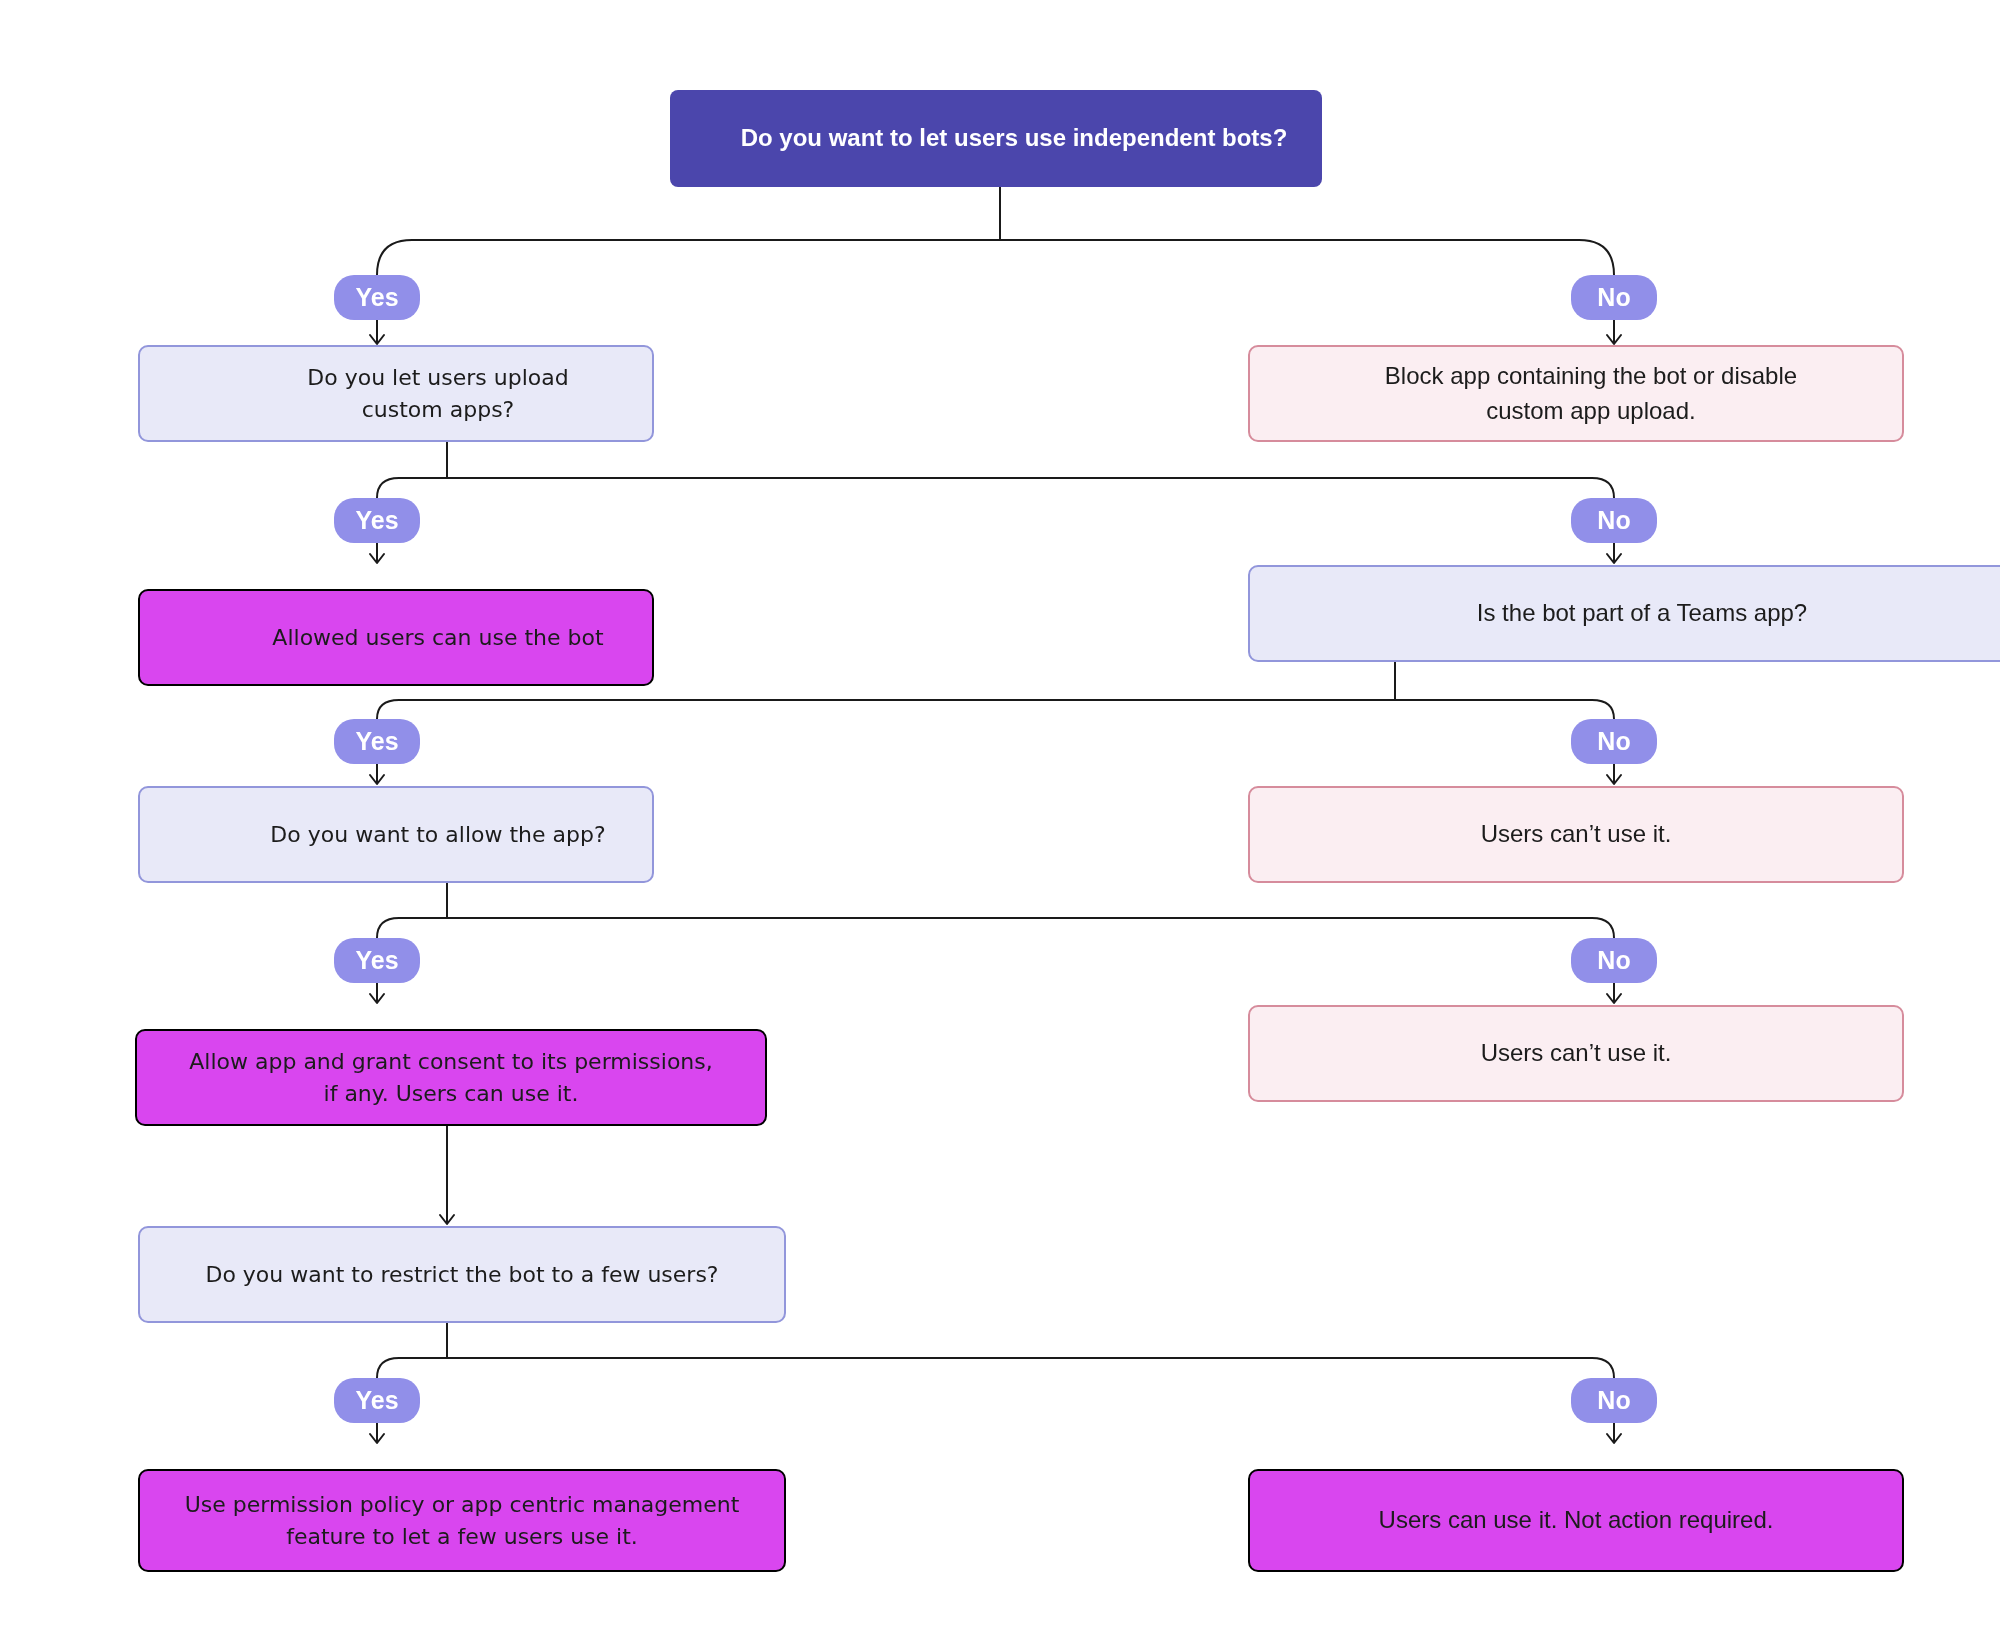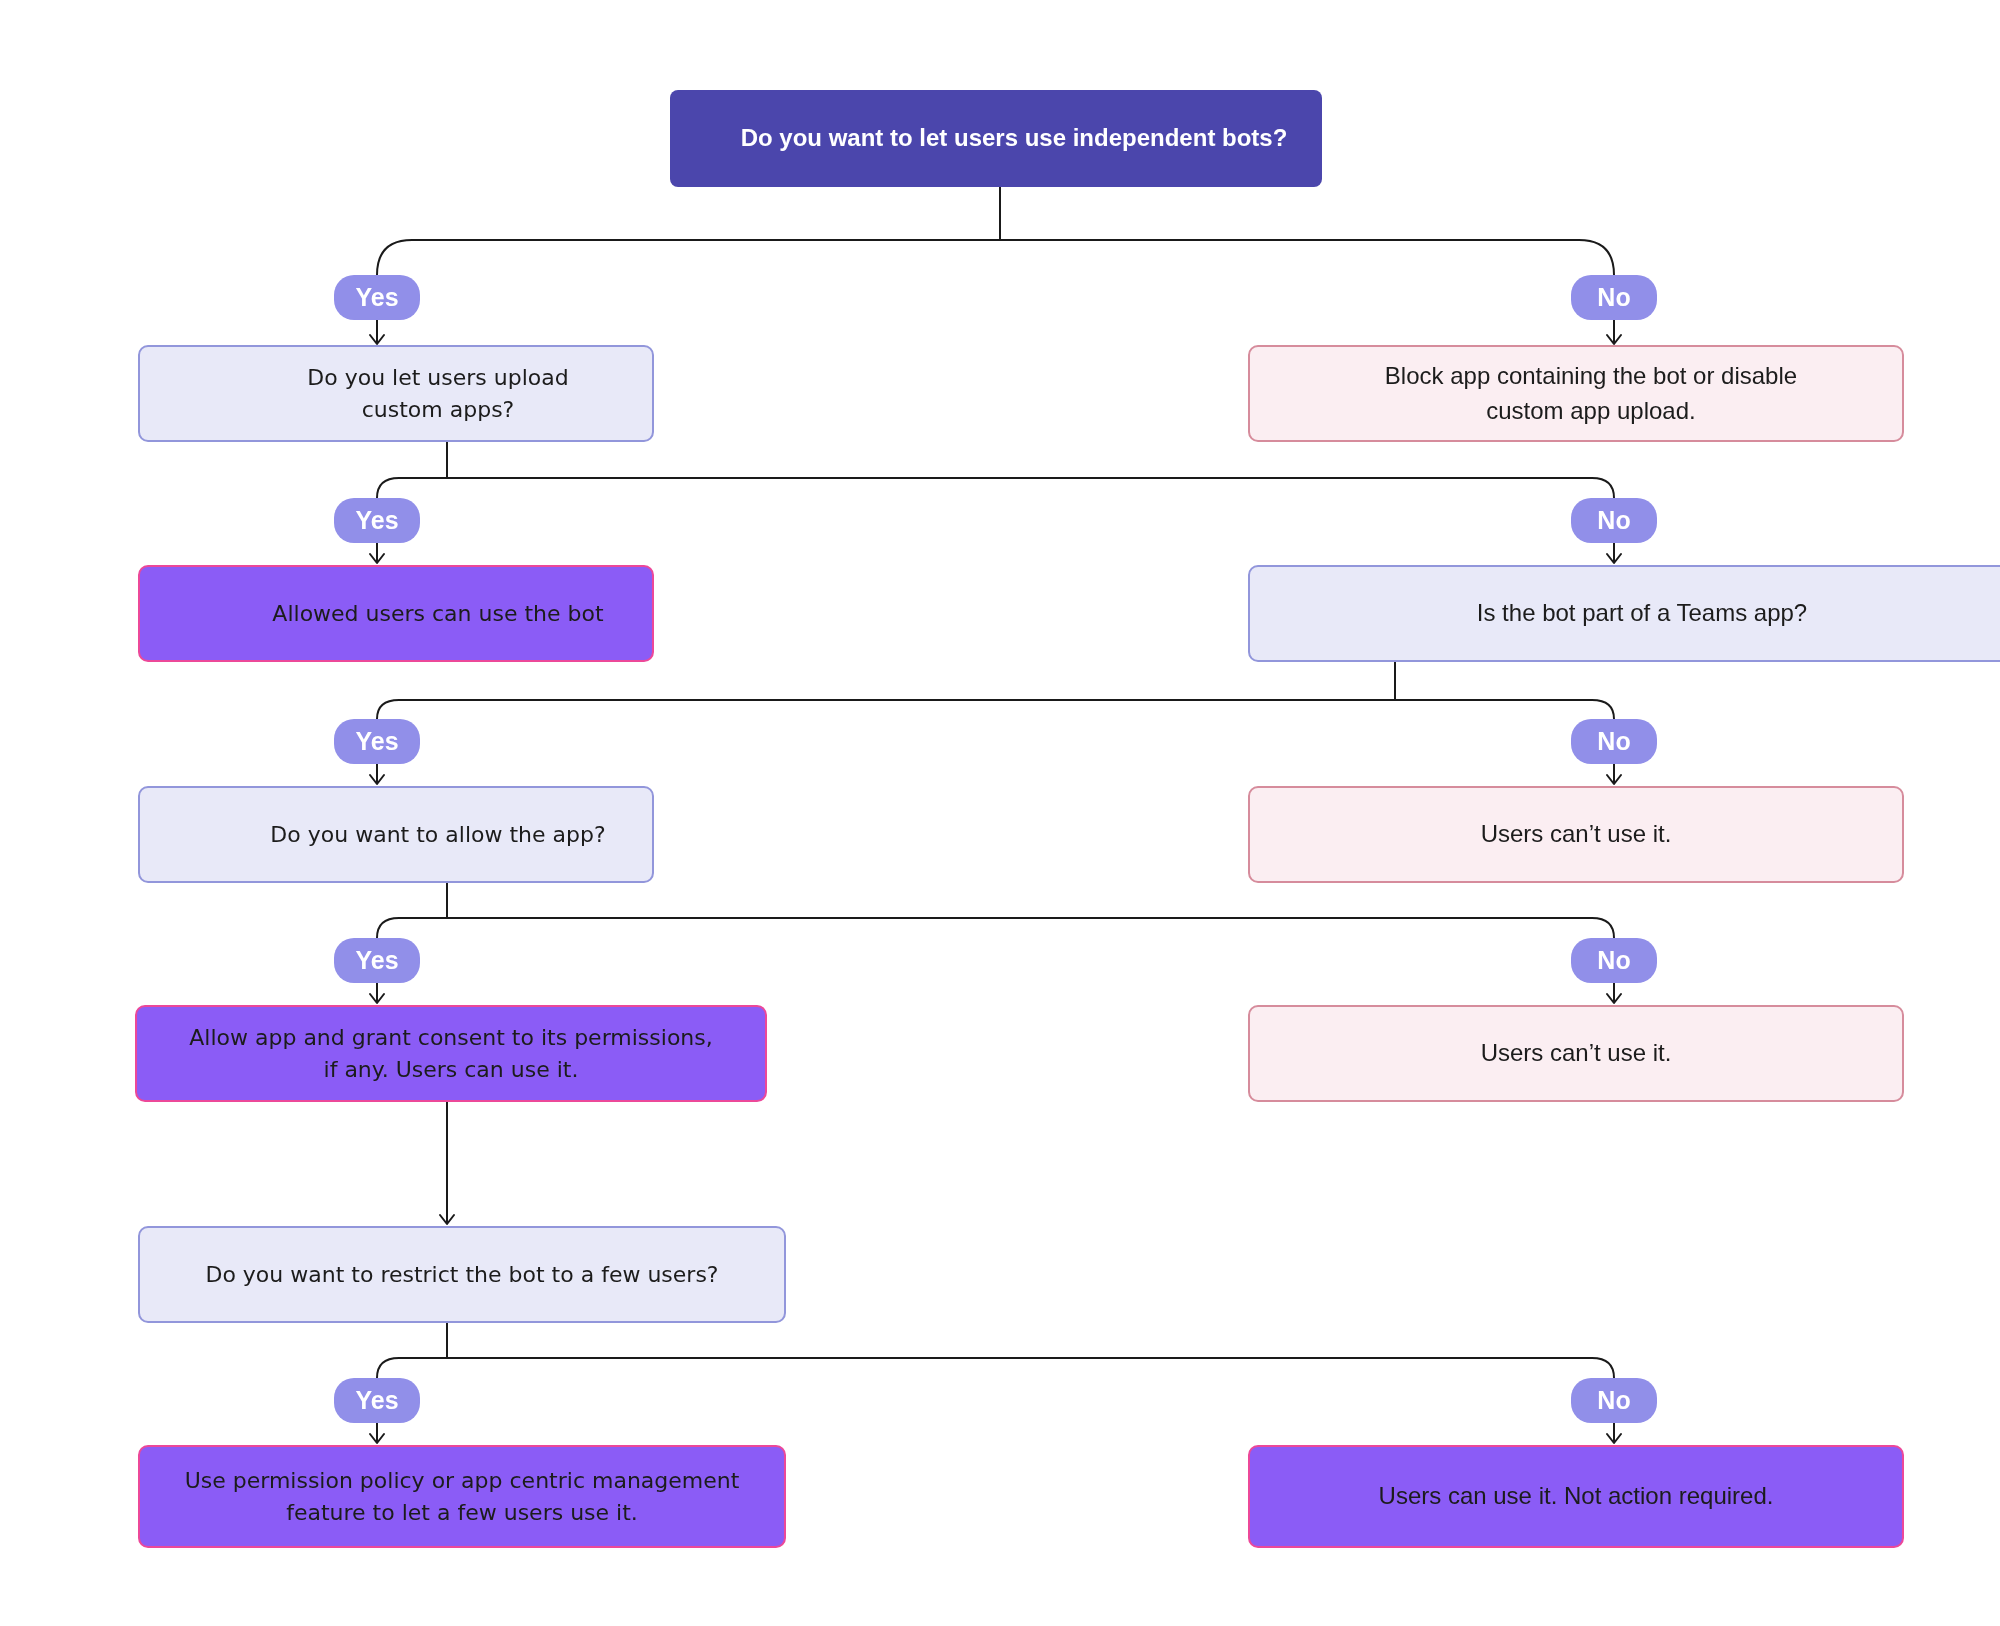--- a/index.html
+++ b/index.html
@@ -30,21 +30,21 @@
     background:#4b46ac;
     color:#ffffff;
     font-weight:bold;
     font-family:"Liberation Sans",sans-serif;
     font-size:24px;
     border-radius:8px;
     padding-left:36px;
   }
   .question{background:#e8e9f8;border:2px solid #9296db;}
   .danger{background:#fbeef2;border:2px solid #d68c9c;}
-  .success{background:#8b5cf6;border:2px solid #ec4899;}
+  .success{background:#d946ef;border:2px solid #000000;margin-top:24px;}
   .left-font{font-family:"DejaVu Sans",sans-serif;font-size:22px;}
   .right-font{font-family:"Liberation Sans",sans-serif;font-size:24px;}
   .shift{padding-left:84px;}
   .pill{
     position:absolute;
     width:86px;
     height:45px;
     background:#918fe9;
     color:#ffffff;
     border-radius:20px;

